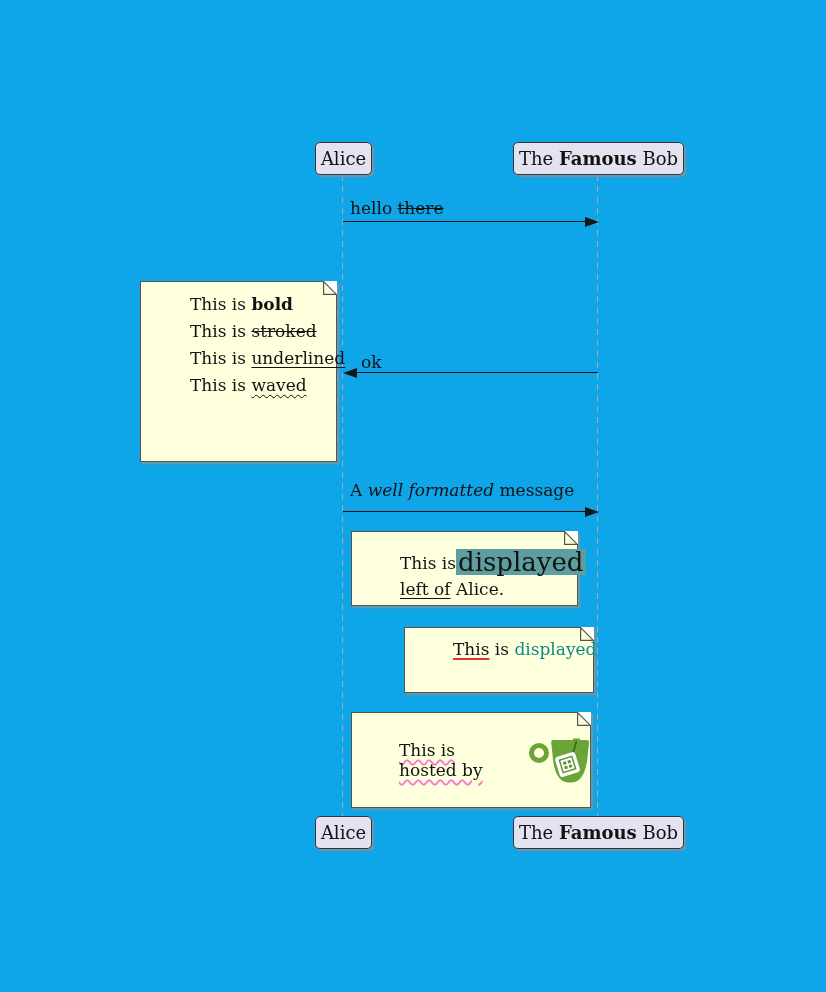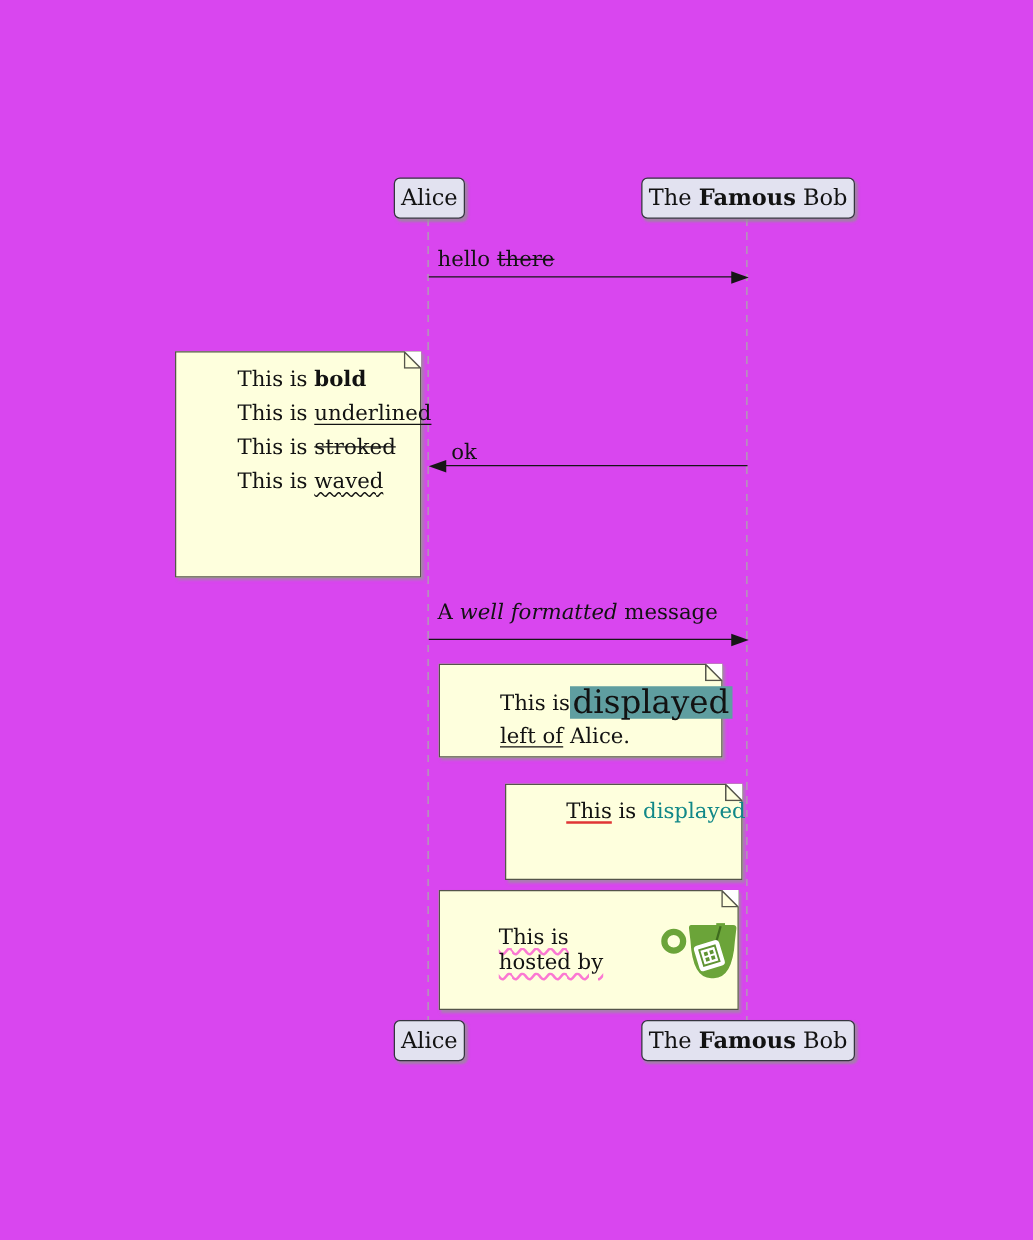--- a/index.html
+++ b/index.html
@@ -4,21 +4,21 @@
 <style>
   html,body{margin:0;padding:0;}
   body{
     font-family:"DejaVu Serif", serif;
     background:#ffffff;
     color:#121212;
   }
   .canvas{
     position:relative;
     width:826px;height:992px;
-    background:#d946ef;
+    background:#0ea5e9;
     overflow:hidden;
   }
   
   .lifeline{
     position:absolute;
     width:1px;
     background:repeating-linear-gradient(to bottom,#A9A9A9 0px,#A9A9A9 6px,transparent 6px,transparent 11px);
   }
   
   .participant{
@@ -102,22 +102,22 @@
   <div class="msg-line" style="left:343px;top:221px;width:249px"></div>
   <div class="arrowhead right" style="left:585px;top:217px"></div>
 
   <div class="note" style="left:140px;top:281px;width:197px;height:181px">
     <svg class="fold" width="14" height="14" viewBox="0 0 14 14">
       <path d="M0,0 L14,0 L14,14 Z" fill="#ffffff"></path>
       <path d="M0.6,0.6 L0.6,13.4 L13.4,13.4 Z" fill="#FEFFDD" stroke="#55554A" stroke-width="1.2"></path>
     </svg>
     <div class="note1-body">
       <div class="note-line"><span>This is </span><span class="b">bold</span></div>
+      <div class="note-line"><span>This is </span><span class="strike">stroked</span></div>
       <div class="note-line"><span>This is </span><span class="u">underlined</span></div>
-      <div class="note-line"><span>This is </span><span class="strike">stroked</span></div>
       <div class="note-line"><span>This is </span><span class="wavy">waved</span></div>
     </div>
   </div>
 
   <div class="msg-label" style="left:361px;top:352px">ok</div>
   <div class="msg-line" style="left:350px;top:372px;width:248px"></div>
   <div class="arrowhead left" style="left:343px;top:368px"></div>
 
   <div class="msg-label" style="left:350px;top:480px"><span>A </span><span class="i">well formatted</span><span> message</span></div>
   <div class="msg-line" style="left:343px;top:511px;width:249px"></div>
@@ -130,21 +130,21 @@
     </svg>
     <div class="note2-body">
       <div class="note2-l1">
           <span class="lead">This is </span>
           <span class="big-hl">displayed</span>
         </div>
       <div class="note2-l2"><span class="u">left of</span><span> Alice.</span></div>
     </div>
   </div>
 
-  <div class="note" style="left:404px;top:627px;width:190px;height:77px">
+  <div class="note" style="left:404px;top:627px;width:190px;height:66px">
     <svg class="fold" width="14" height="14" viewBox="0 0 14 14">
       <path d="M0,0 L14,0 L14,14 Z" fill="#ffffff"></path>
       <path d="M0.6,0.6 L0.6,13.4 L13.4,13.4 Z" fill="#FEFFDD" stroke="#55554A" stroke-width="1.2"></path>
     </svg>
     <div class="note3-body">
       <div class="note-line"><span class="u-red">This</span><span> is </span><span class="teal">displayed</span></div>
     </div>
   </div>
 
   <div class="note" style="left:351px;top:712px;width:240px;height:96px">

